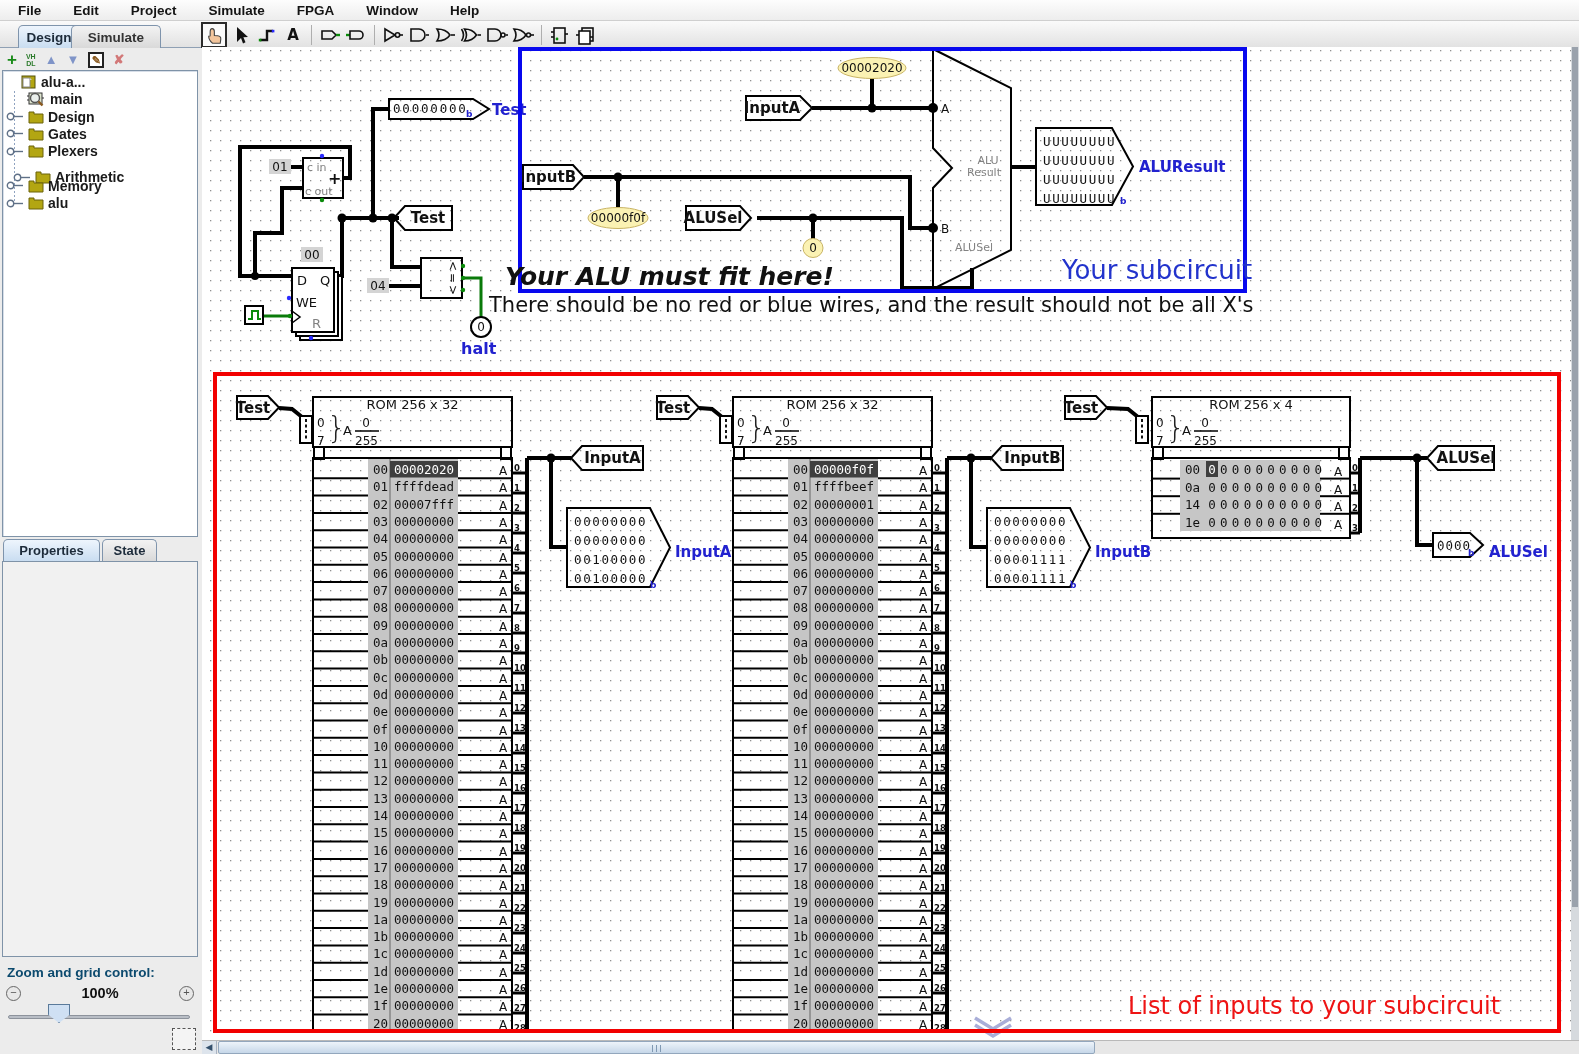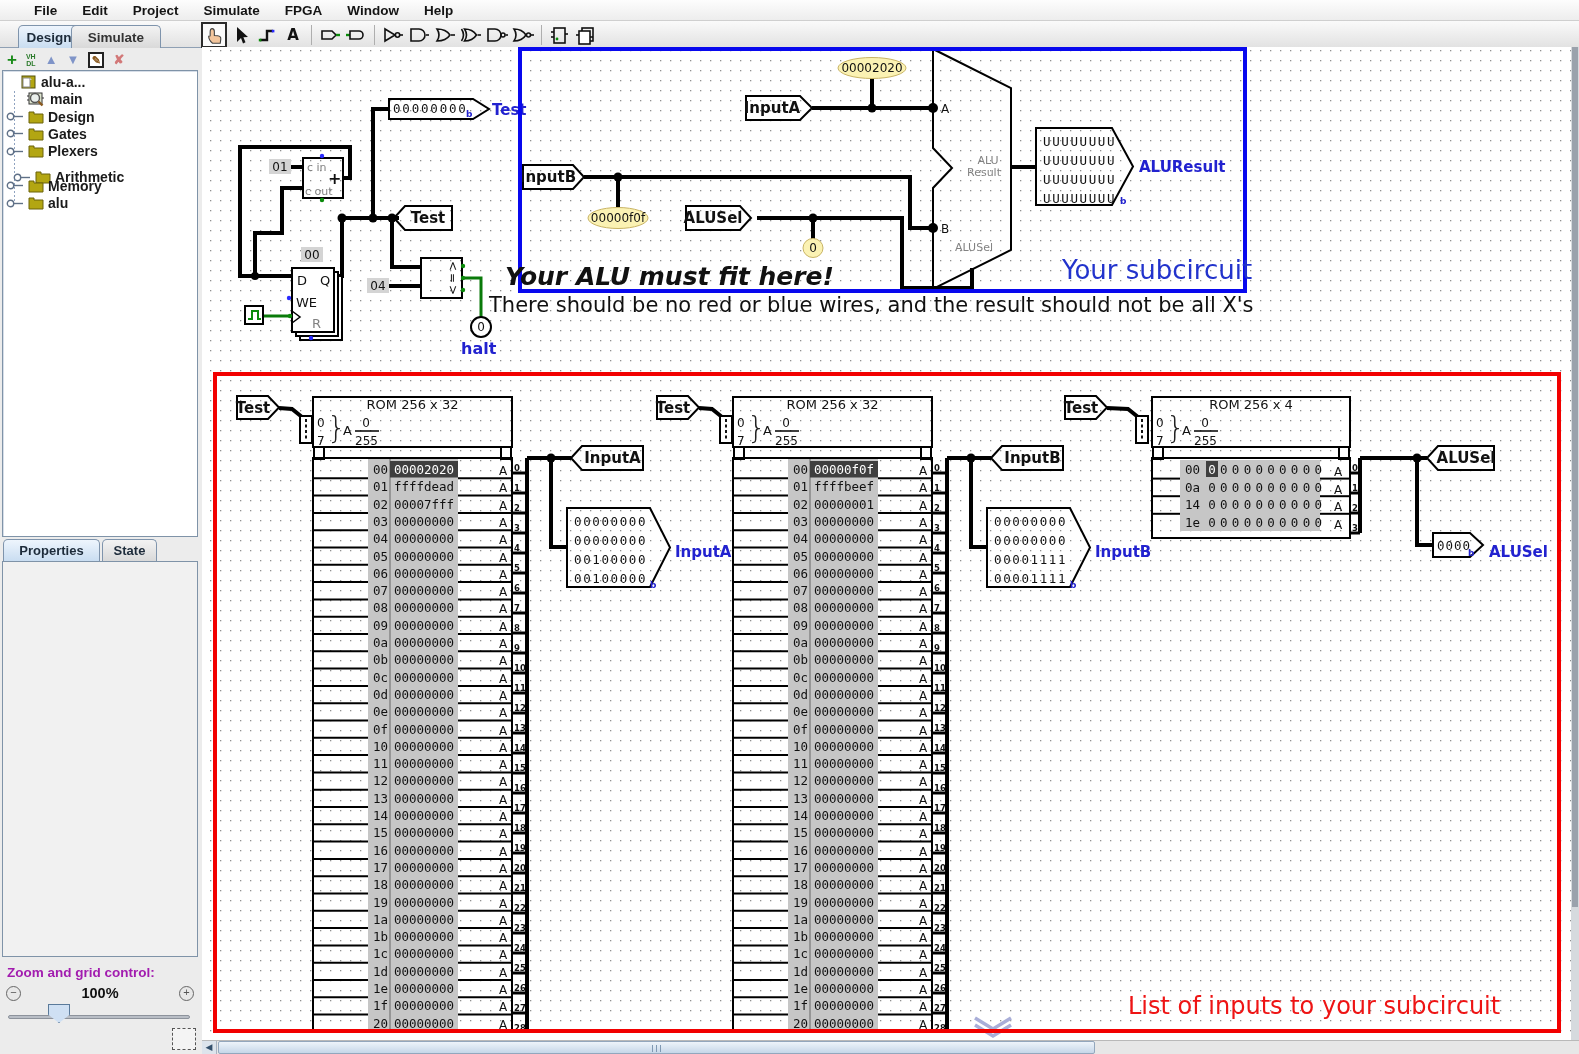--- a/index.html
+++ b/index.html
@@ -7,21 +7,21 @@
     --wire-green:#0a7a0a; --mem-grey:#c6c6c6; --mem-sel:#3f3f3f; --val-yellow:#fbf2b3;
   }
   *{box-sizing:border-box; margin:0; padding:0;}
   html,body{width:1579px;height:1054px;overflow:hidden;background:#ececec;
     font-family:"Liberation Sans",sans-serif;}
   #app{position:relative;width:1579px;height:1054px;background:#ececec;overflow:hidden;}
 
   
   #menubar{position:absolute;left:0;top:0;width:1579px;height:21px;
     background:linear-gradient(#fdfdfd,#ededed);border-bottom:1px solid #cfcfcf;
-    display:flex;align-items:center;padding-left:24px;gap:5px;}
+    display:flex;align-items:center;padding-left:8px;gap:12px;}
   .menu-item{font-size:13.5px;font-weight:bold;color:#141414;padding:0 10px;cursor:default;}
 
   
   #tabstrip{position:absolute;left:0;top:21px;width:1579px;height:27px;
     background:linear-gradient(#fafafa,#e2e2e2);border-bottom:1px solid #8c94b8;
     border-bottom:1px solid #8fa0b4;}
   .tab{position:absolute;top:4px;height:23px;border:1px solid #7f94ac;border-bottom:none;
     border-radius:5px 5px 0 0;display:flex;align-items:center;justify-content:center;
     font-size:13.5px;font-weight:bold;color:#1d2b3a;}
   .tab.sel{background:linear-gradient(#eef5fd,#c9ddf1);}
@@ -45,21 +45,21 @@
     background:repeating-linear-gradient(#8fa3c0 0 2px,transparent 2px 4px);}
 
   #props-tabs{position:absolute;left:2px;top:539px;width:196px;height:28px;}
   .ptab{position:absolute;top:0;height:22px;border:1px solid #7f94ac;border-bottom:none;
     border-radius:5px 5px 0 0;display:flex;align-items:center;justify-content:center;
     font-size:13px;font-weight:bold;color:#1d2b3a;}
   #props-panel{position:absolute;left:2px;top:561px;width:196px;height:396px;
     background:#f1f1f1;border:1px solid #7f93a8;}
 
   #zoomgrid{position:absolute;left:0;top:958px;width:200px;height:96px;}
-  #zoom-heading{position:absolute;left:7px;top:7px;font-size:13.5px;font-weight:bold;color:#a21caf;}
+  #zoom-heading{position:absolute;left:7px;top:7px;font-size:13.5px;font-weight:bold;color:#0c4a6e;}
   .mag{position:absolute;top:28px;width:15px;height:15px;border:1.5px solid #666;border-radius:50%;
     color:#555;font-size:11px;line-height:11px;text-align:center;background:#e8e8e8;}
   #zoom-pct{position:absolute;left:60px;top:27px;width:80px;text-align:center;
     font-size:14.5px;font-weight:bold;color:#111;}
   #slider-track{position:absolute;left:8px;top:57px;width:182px;height:4px;background:#b9bec6;
     border:1px solid #8d939c;border-radius:2px;}
   #slider-thumb{position:absolute;left:48px;top:46px;width:22px;height:19px;background:#cfe0f3;
     clip-path:polygon(0 0,100% 0,100% 55%,50% 100%,0 55%);border:1px solid #5a7a9a;}
   .zbtn{position:absolute;top:68px;height:27px;background:linear-gradient(#f5f8fb,#d8e1ea);
     border:1px solid #8a9ab0;display:flex;align-items:center;justify-content:center;

